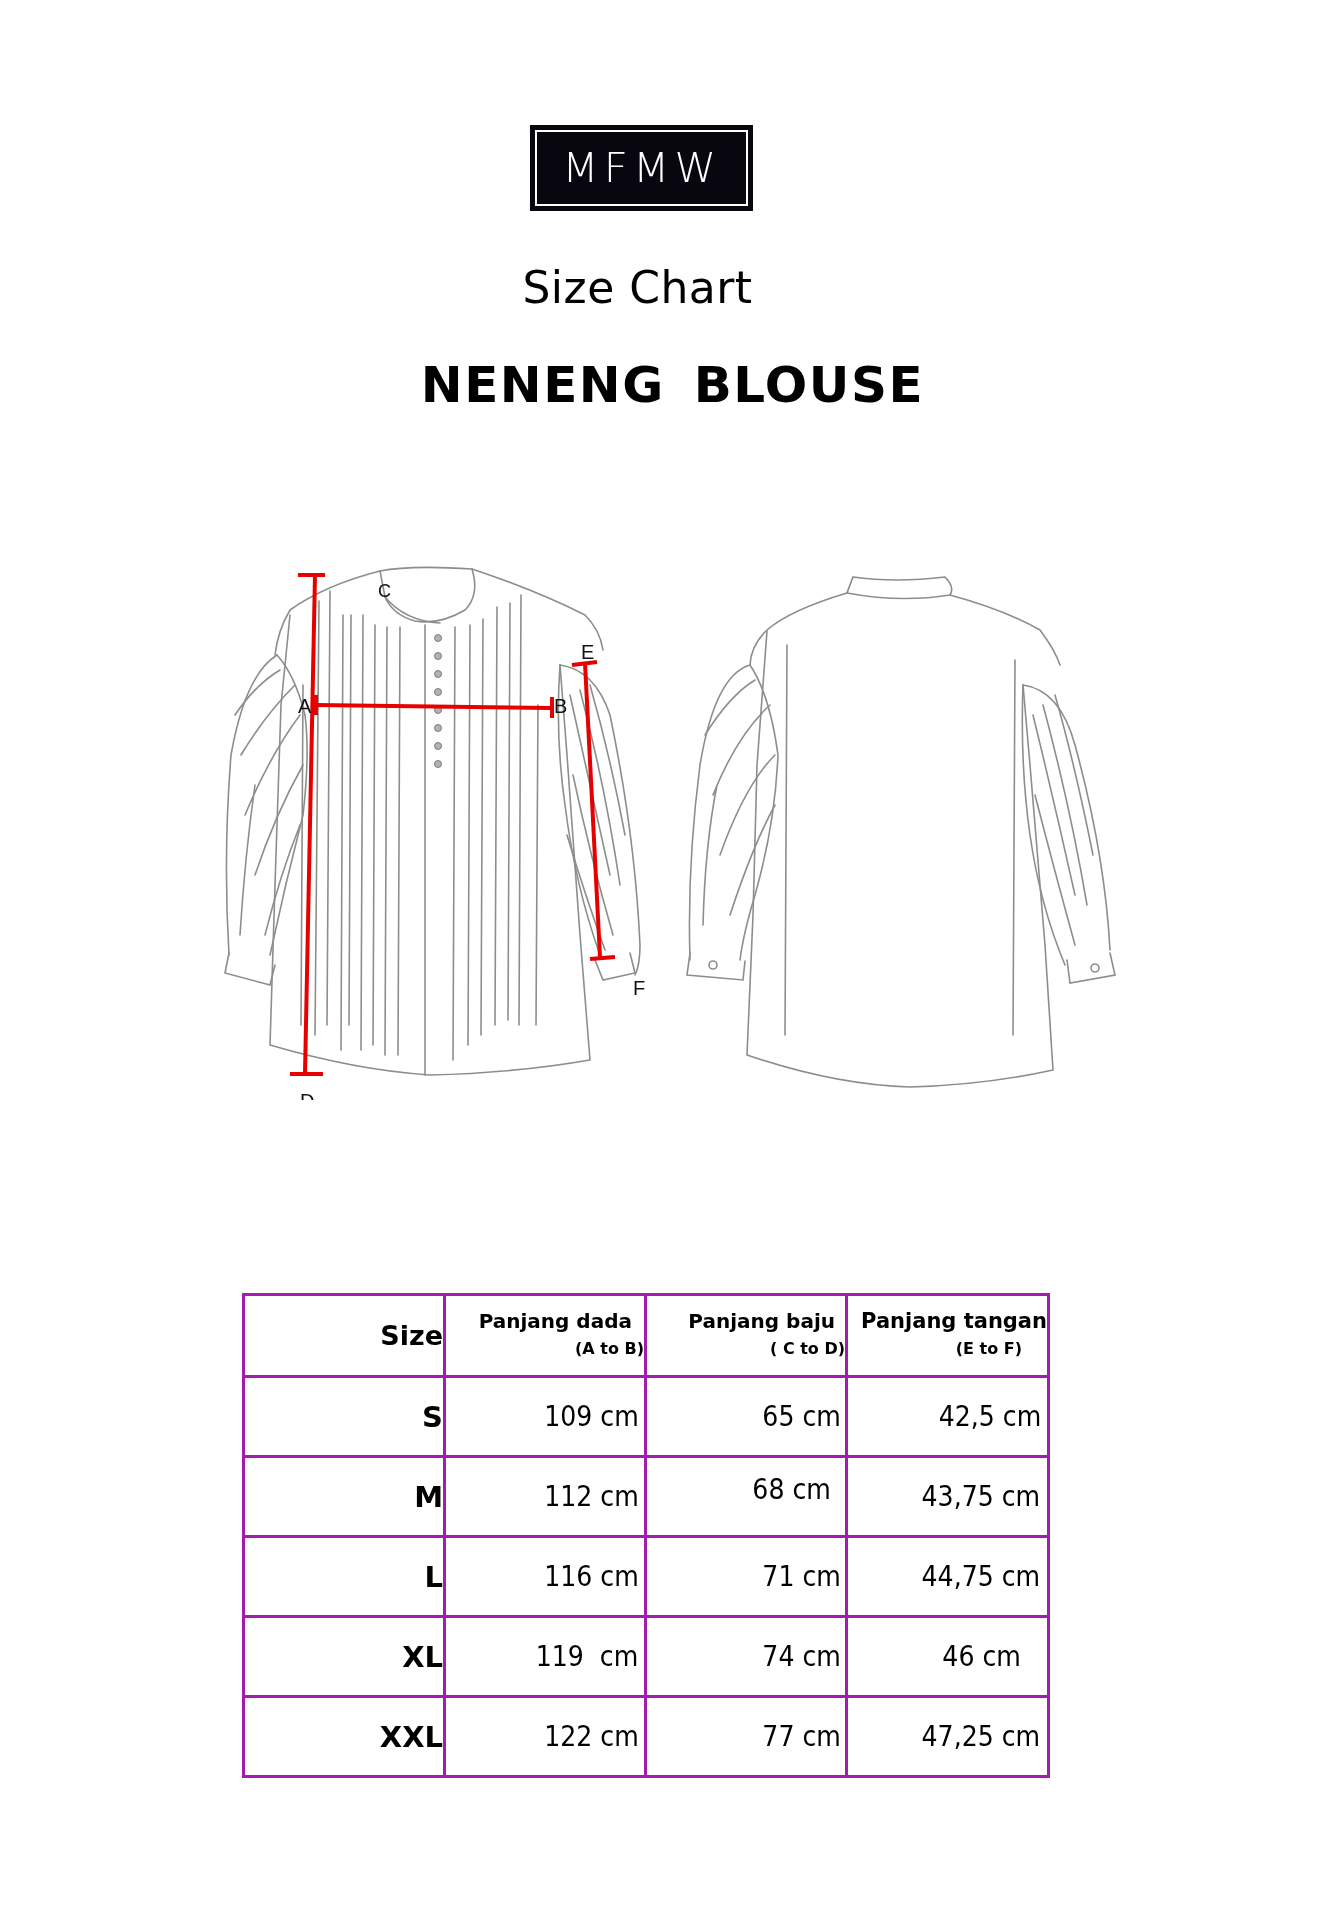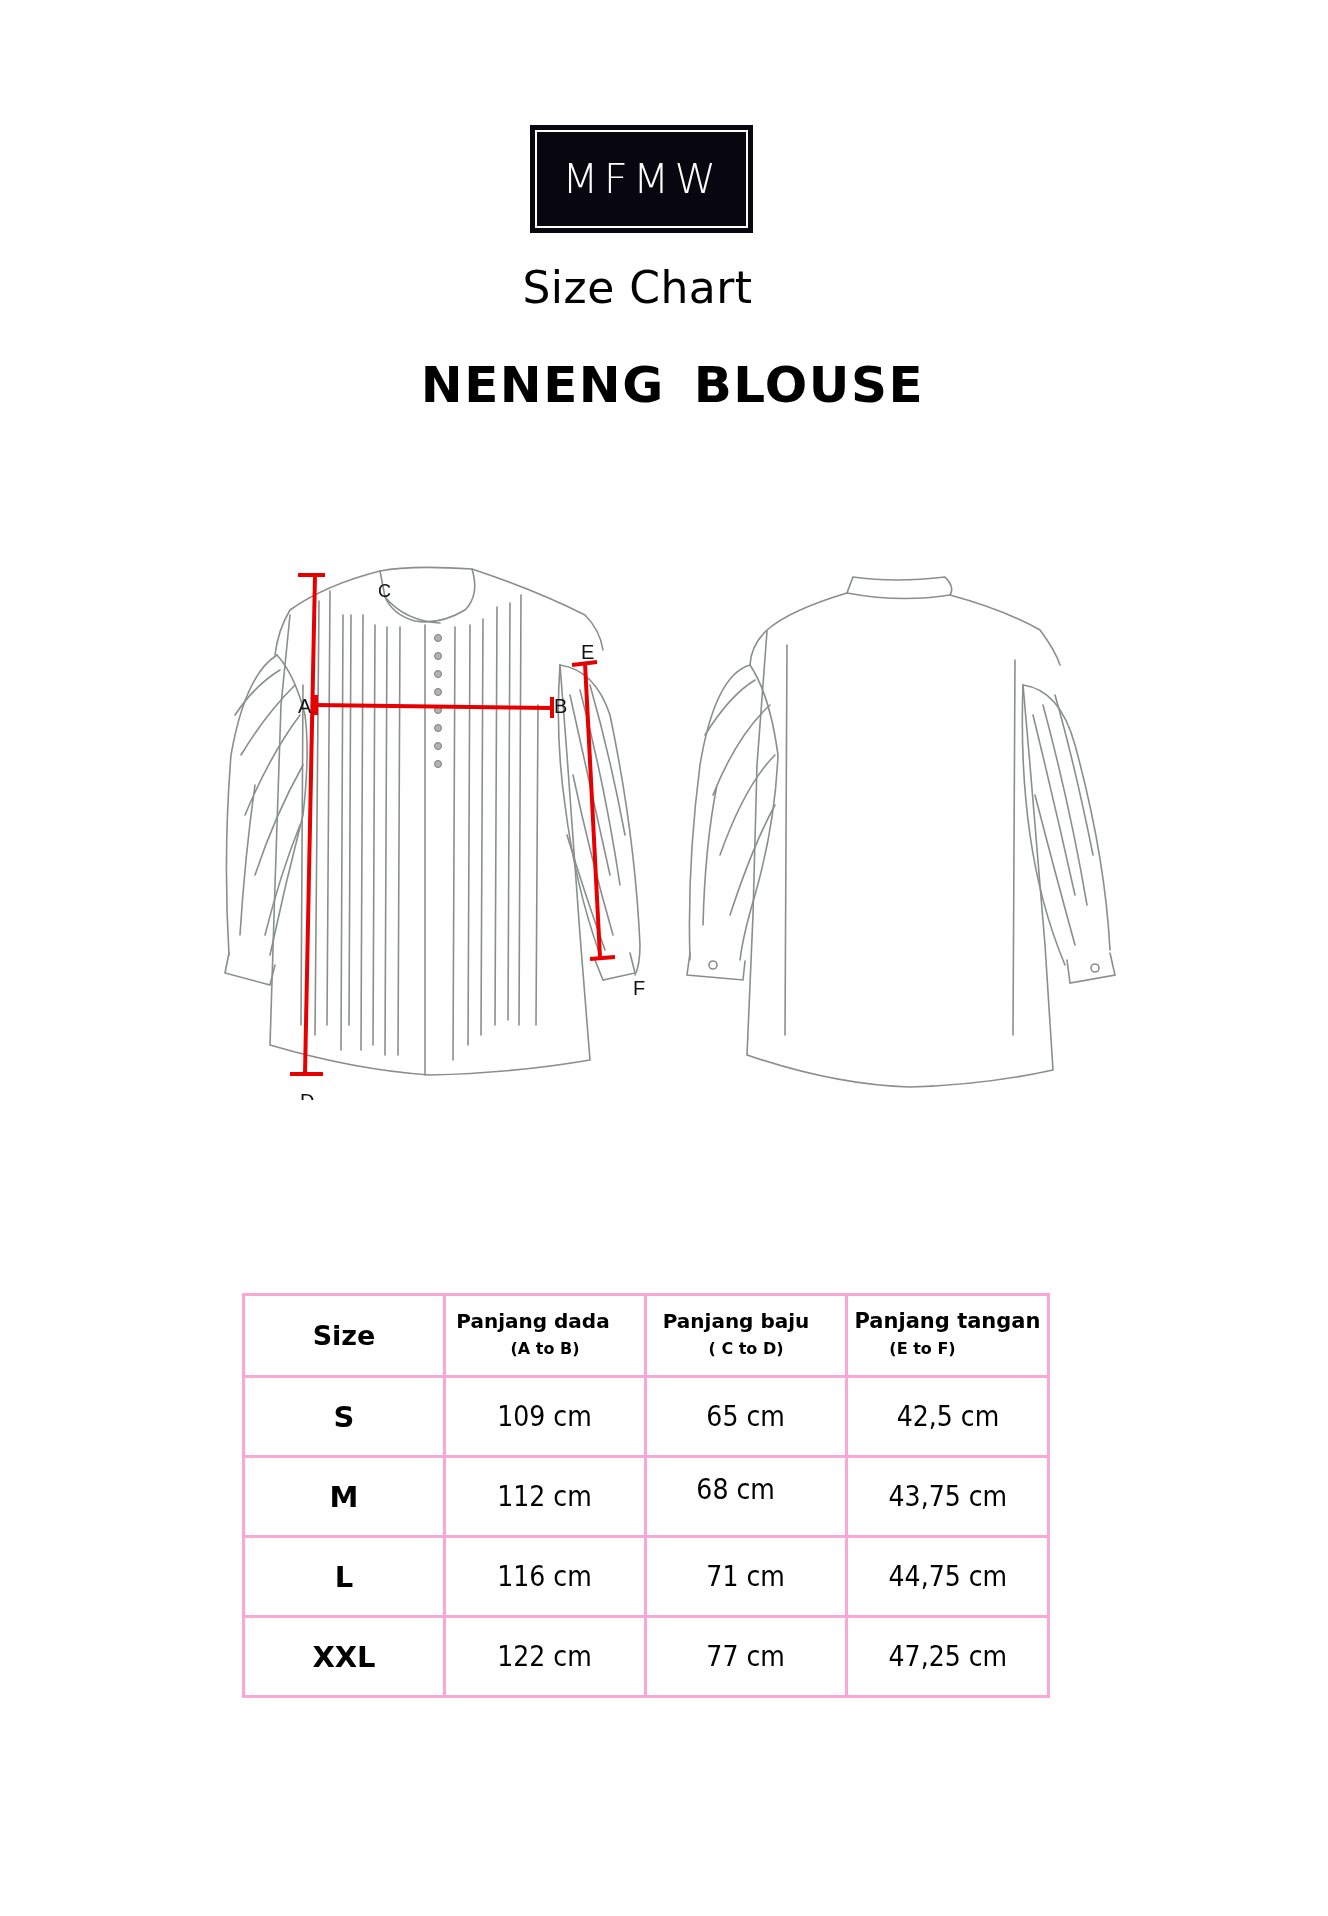--- a/index.html
+++ b/index.html
@@ -1,25 +1,25 @@
 <!DOCTYPE html>
 <html><head>
 <meta charset="utf-8">
 <style>
   html, body { margin:0; padding:0; background:#ffffff; }
   body { width:1328px; height:1916px; position:relative; overflow:hidden; font-family:"Liberation Sans", sans-serif; color:#000; }
-  .logo { position:absolute; left:530px; top:125px; width:223px; height:108px; background:#08070f; box-sizing:border-box; border:2px solid #08070f; }
+  .logo { position:absolute; left:530px; top:125px; width:223px; height:86px; background:#08070f; box-sizing:border-box; border:2px solid #08070f; }
   .logo-inner { position:absolute; left:3px; top:3px; right:3px; bottom:3px; border:2px solid #ffffff; display:flex; align-items:center; justify-content:center; }
   .logo-text { color:#fff; font-family:"DejaVu Sans", sans-serif; font-weight:300; font-size:40px; letter-spacing:5px; transform:scaleX(1.05); font-stretch:condensed; }
   .title { position:absolute; left:0; width:1275px; text-align:center; top:262px; font-size:44px; font-weight:normal; font-family:"DejaVu Sans", sans-serif; letter-spacing:0.5px; }
   .product { position:absolute; left:0; width:1345px; text-align:center; top:356px; font-size:50px; font-weight:bold; font-family:"DejaVu Sans", sans-serif; letter-spacing:1.5px; word-spacing:10px; }
   .drawing { position:absolute; }
   svg text { font-family:"Liberation Sans", sans-serif; }
   table.size-table { position:absolute; left:242px; top:1293px; width:805px; border-collapse:collapse; table-layout:fixed; }
-  table.size-table td, table.size-table th { border:3px solid #f9a8d4; padding:0; text-align:center; vertical-align:middle; }
+  table.size-table td, table.size-table th { border:3px solid #a21caf; padding:0; text-align:right; vertical-align:middle; }
   table.size-table th { height:79px; font-family:"DejaVu Sans", sans-serif; font-weight:bold; }
   table.size-table th.size-head { font-size:27px; }
   .hdr-line1 { display:block; font-size:20px; line-height:27px; }
   .hdr-line2 { display:block; font-size:16px; line-height:28px; }
   table.size-table td { height:77px; font-family:"DejaVu Sans", sans-serif; font-size:28px; font-weight:400; }
   table.size-table td.size-cell { font-weight:bold; font-size:29px; }
   .cell-val { display:inline-block; transform:scaleX(0.9); }
 </style>
 </head>
 <body>
@@ -164,19 +164,25 @@
       <td><span class="cell-val" style="position:relative; top:-7px; left:-10px">68 cm</span></td>
       <td><span class="cell-val">43,75 cm</span></td>
     </tr>
     <tr>
       <td class="size-cell">L</td>
       <td><span class="cell-val">116 cm</span></td>
       <td><span class="cell-val">71 cm</span></td>
       <td><span class="cell-val">44,75 cm</span></td>
     </tr>
     <tr>
+      <td class="size-cell">XL</td>
+      <td><span class="cell-val" style="white-space:pre">119  cm</span></td>
+      <td><span class="cell-val">74 cm</span></td>
+      <td><span class="cell-val" style="position:relative; left:-22px">46 cm</span></td>
+    </tr>
+    <tr>
       <td class="size-cell">XXL</td>
       <td><span class="cell-val">122 cm</span></td>
       <td><span class="cell-val">77 cm</span></td>
       <td><span class="cell-val">47,25 cm</span></td>
     </tr>
   </tbody>
 </table>
 
 </body></html>

